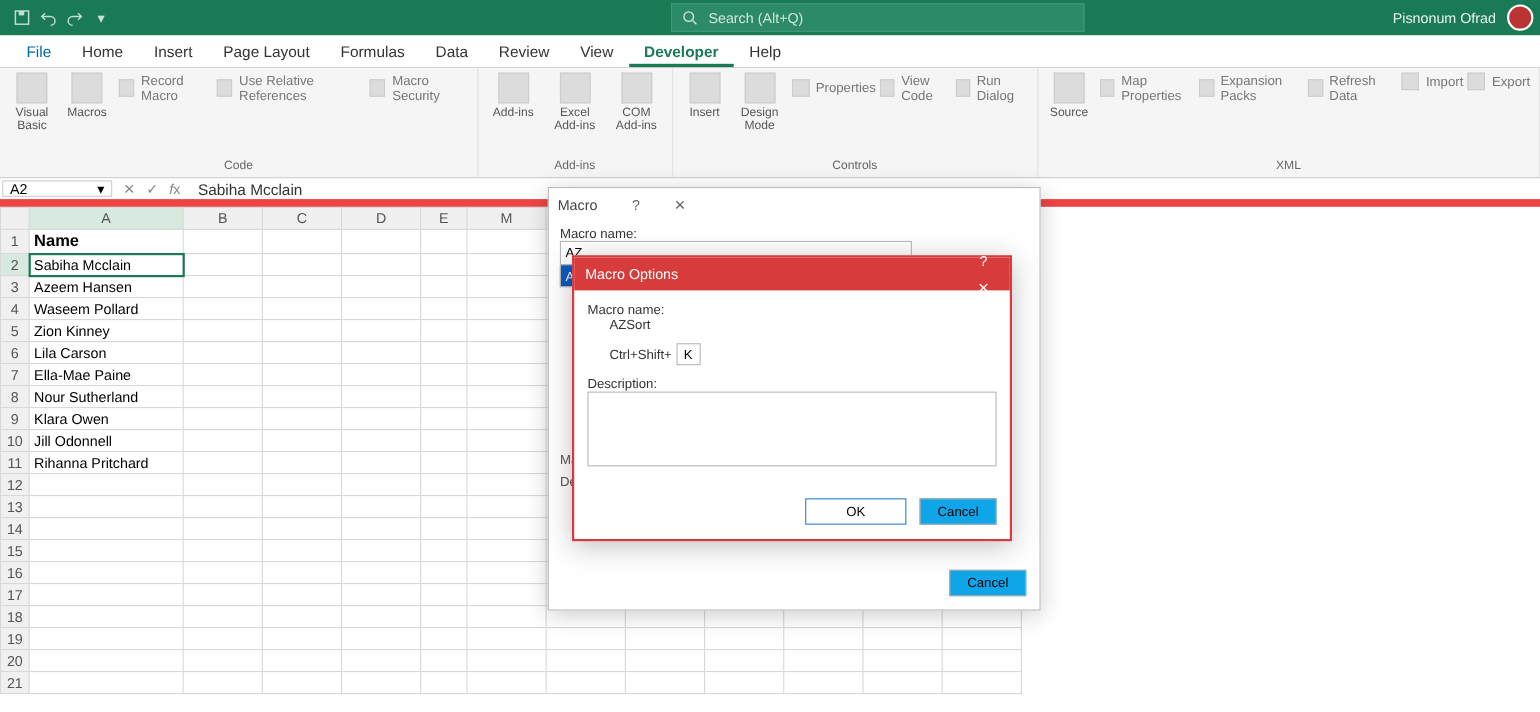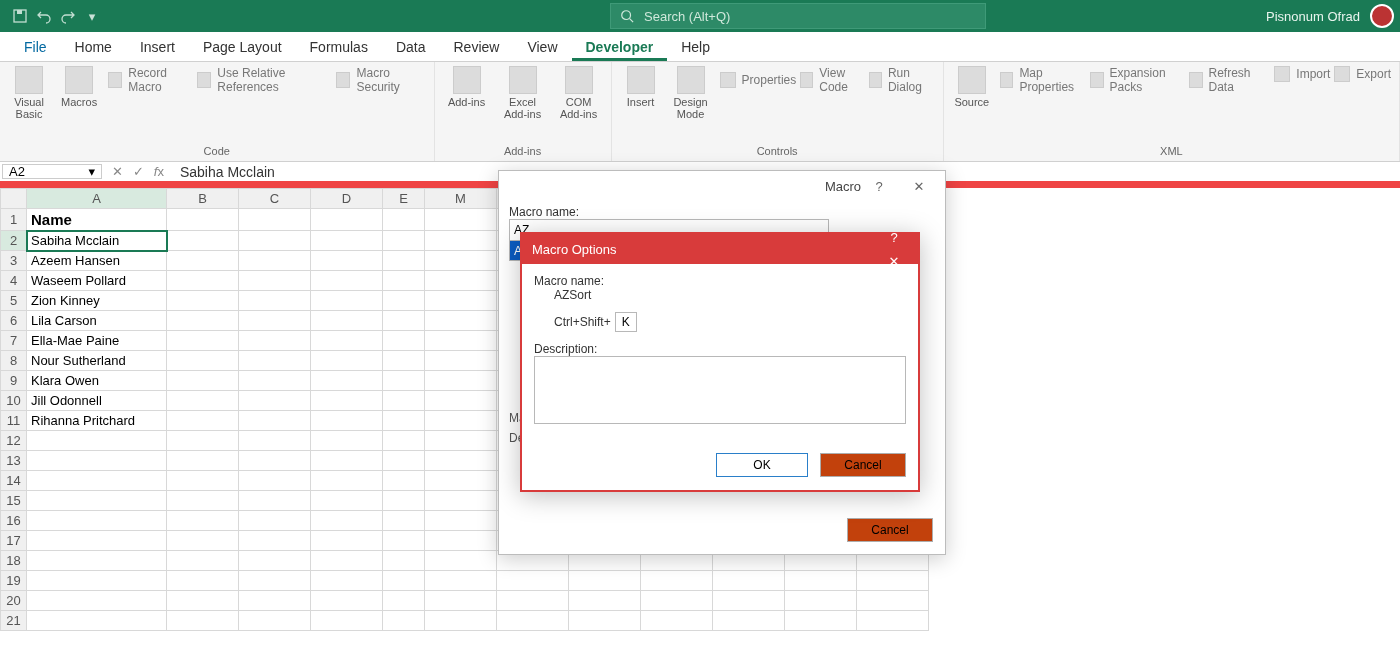--- a/index.html
+++ b/index.html
@@ -47,30 +47,30 @@
   .sheet th.rowhdr { width:26px; text-align:center; }
   .sheet td { text-align:left; }
   .colA { width:140px; } .colDef { width:72px; } .colE { width:42px; }
   .colhdr.selcol { background:#d8eadf; }
   .rowhdr.selrow { background:#d8eadf; }
   td.header-cell { font-weight:600; font-size:15px; }
   td.selected { outline:2px solid #1a7a55; outline-offset:-1px; }
 
   
   .macro-dialog { position:absolute; left:498px; top:170px; width:448px; height:385px; background:#fff; border:1px solid #bcbcbc; box-shadow:0 4px 20px rgba(0,0,0,.2); }
-  .dlg-title { height:30px; display:flex; align-items:center; justify-content:flex-end; padding:0 8px 0 8px; font-size:13px; color:#444; }
+  .dlg-title { height:30px; display:flex; align-items:center; justify-content:flex-start; padding:0 8px 0 8px; font-size:13px; color:#444;gap:17px; }
   .dlg-title .rbtns { display:flex; gap:4px; }
   .winbtn { width:36px; height:24px; display:flex; align-items:center; justify-content:center; color:#666; }
   .dlg-body { padding:4px 10px; font-size:12px; color:#333; }
   .lbl { font-size:12px; color:#333; }
   .macro-input { width:320px; height:22px; border:1px solid #b8b8b8; padding:0 4px; font-size:12px; }
   .macro-list { width:320px; height:20px; background:#0a5cc2; color:#fff; border:1px solid #b8b8b8; border-top:none; padding:0 4px; font-size:12px; display:flex; align-items:center; }
   .partial { color:#555; font-size:12px; }
   .cancel-area { position:absolute; right:12px; bottom:12px; }
-  .dlg-btn { width:86px; height:24px; border:1px solid #adadad; background:#c2410c; font-size:12px; }
+  .dlg-btn { width:70px; height:24px; border:1px solid #adadad; background:#0ea5e9; font-size:12px; }
 
   
   .options-dialog { position:absolute; left:520px; top:232px; width:400px; height:260px; background:#fff; border:2px solid #d83b3b; box-shadow:0 4px 24px rgba(0,0,0,.25); }
   .opts-title { height:30px; background:#d83b3b; color:#fff; display:flex; align-items:center; justify-content:space-between; padding:0 6px 0 10px; font-size:13px; }
   .opts-title .rbtns .winbtn { color:#fff; }
   .opts-body { padding:10px 12px; font-size:12px; color:#333; }
   .opts-body .row { margin-bottom:10px; }
   .shortcut-input { width:22px; height:20px; border:1px solid #b8b8b8; text-align:center; font-size:12px; }
   .desc-area { width:100%; height:68px; border:1px solid #b8b8b8; resize:none; }
   .opts-buttons { display:flex; justify-content:flex-end; gap:12px; padding:6px 12px 10px; }

